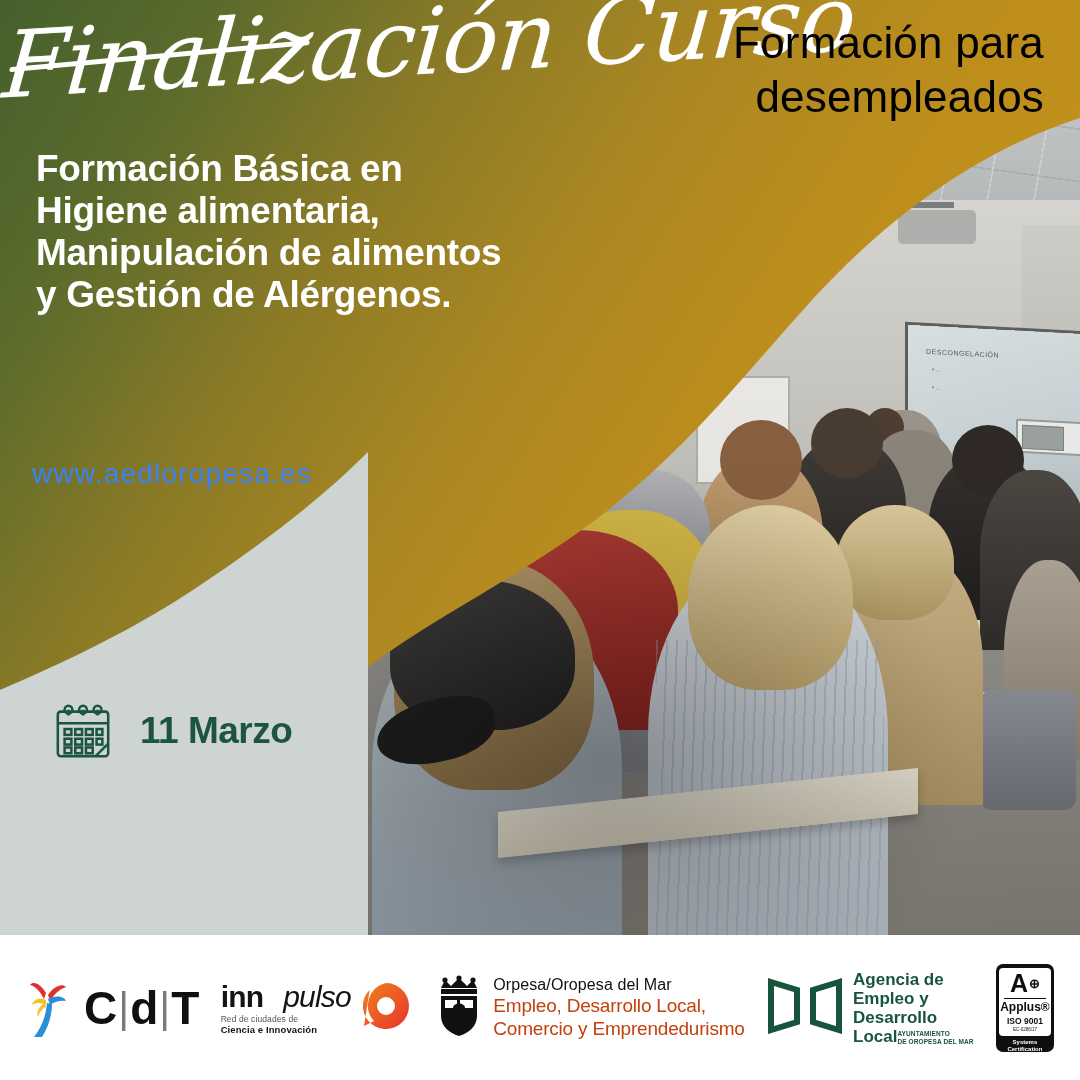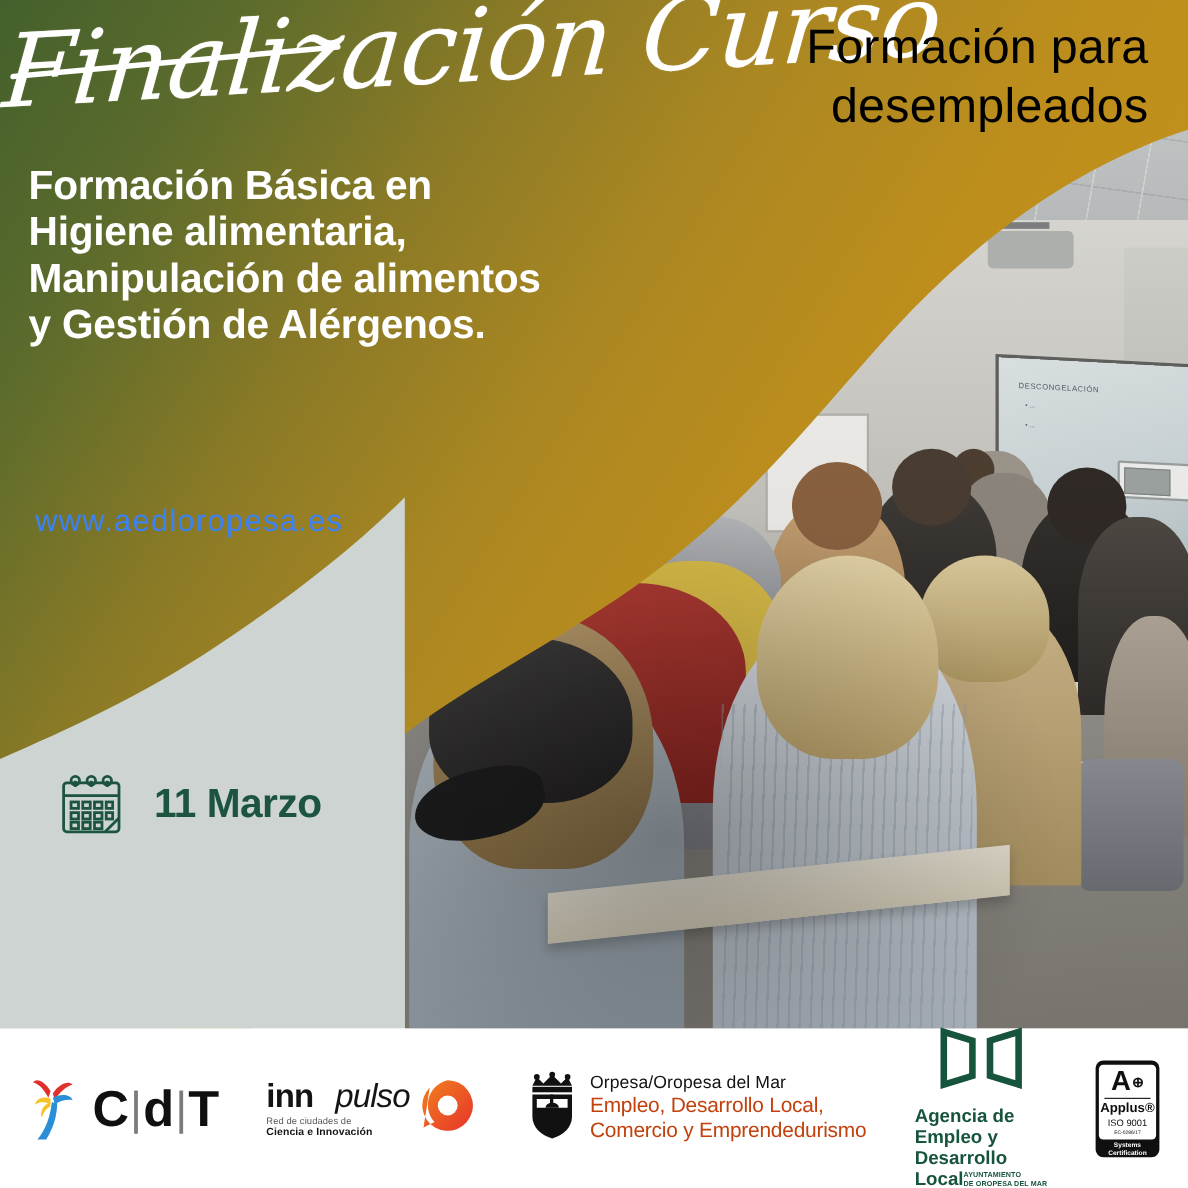--- a/index.html
+++ b/index.html
@@ -219,21 +219,21 @@
     position:absolute; right:36px; top:16px; width:420px;
     text-align:right;
     color:#000000;
     font-weight:normal;
     font-size:44px;
     line-height:54px;
     letter-spacing:.2px;
   }
 
   .course-title {
-    position:absolute; left:26px; top:148px; width:470px;
+    position:absolute; left:36px; top:148px; width:470px;
     color:#ffffff;
     font-weight:bold;
     font-size:37px;
     line-height:42px;
     letter-spacing:-.3px;
   }
 
   .website {
     position:absolute; left:32px; top:458px;
     color:#3b82f6;
@@ -280,40 +280,40 @@
   .inn-word em { font-style:italic; font-weight:400;margin-left:20px; }
   .inn-sub1 { font-size:8.5px; color:#555; letter-spacing:.1px; }
   .inn-sub2 { font-size:9.5px; color:#141414; font-weight:bold; letter-spacing:.1px; }
 
   
   .orp { gap:8px; }
   .orp-small { font-size:16px; color:#111; letter-spacing:.1px; }
   .orp-main { font-size:19px; color:#c2410c; line-height:23px; letter-spacing:-.2px; }
 
   
-  .age { gap:10px;flex-direction:column; }
+  .age { gap:10px; }
   .age-text { color:#17543c; font-weight:bold; font-size:17px; line-height:19px; }
   .age-foot { display:flex; align-items:flex-end; gap:0; }
   .age-tiny { font-size:6.5px; color:#17543c; line-height:8px; font-weight:bold; letter-spacing:.1px; }
 
   
   .applus {
     width:58px; height:88px; background:#0f0f0f; border-radius:7px;
     display:flex; flex-direction:column; align-items:center; padding:4px 3px;
     color:#fff;
   }
   .applus-white {
     background:#fff; color:#0f0f0f; width:52px; border-radius:4px;
     display:flex; flex-direction:column; align-items:center; padding:3px 0 4px;
   }
   .ap-a { font-weight:bold; font-size:25px; line-height:25px; display:flex; align-items:flex-start; }
   .ap-plus { font-size:13px; margin-left:1px; }
   .ap-rule { width:42px; height:1px; background:#0f0f0f; margin:2px 0 2px; }
   .ap-name { font-size:12px; font-weight:bold; line-height:13px; }
-  .ap-iso { font-size:8.5px; font-weight:normal; margin-top:2px; }
+  .ap-iso { font-size:8.5px; font-weight:bold; margin-top:2px; }
   .ap-code { font-size:4.5px; margin-top:1px; }
   .ap-sys { font-size:6px; line-height:7.5px; text-align:center; margin-top:3px; font-weight:bold; }
 </style>
 </head>
 <body>
 
 <div id="poster">
 
   <div class="bg-grey"></div>
 

